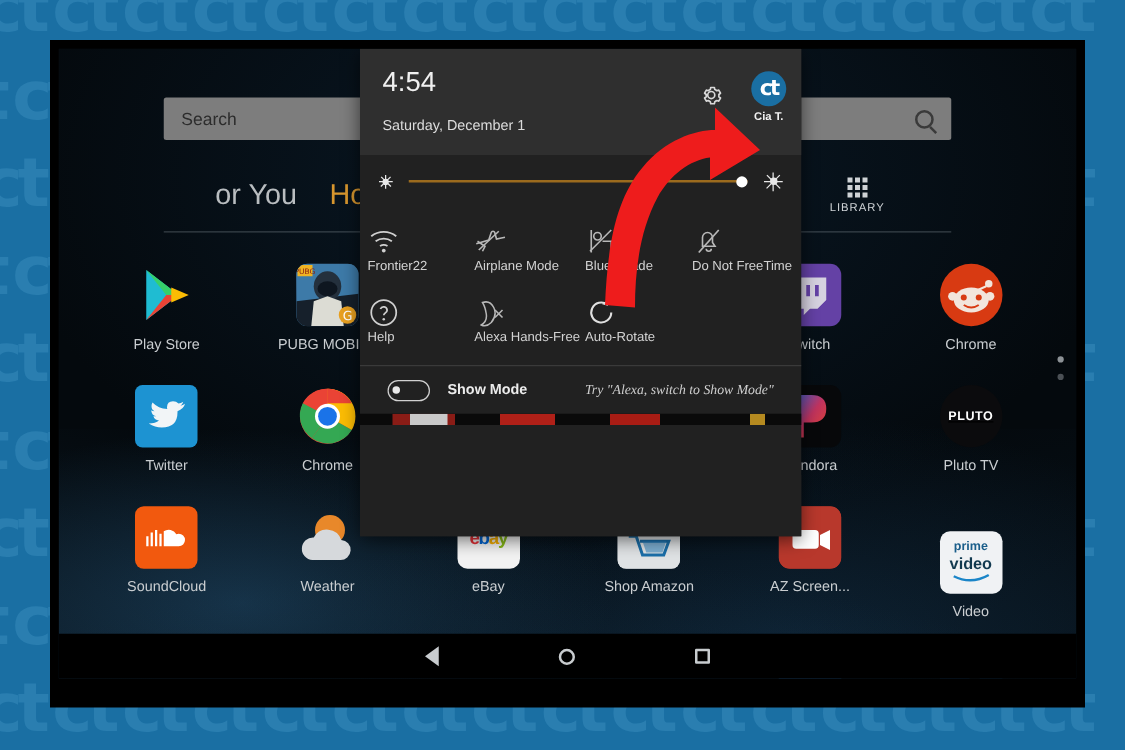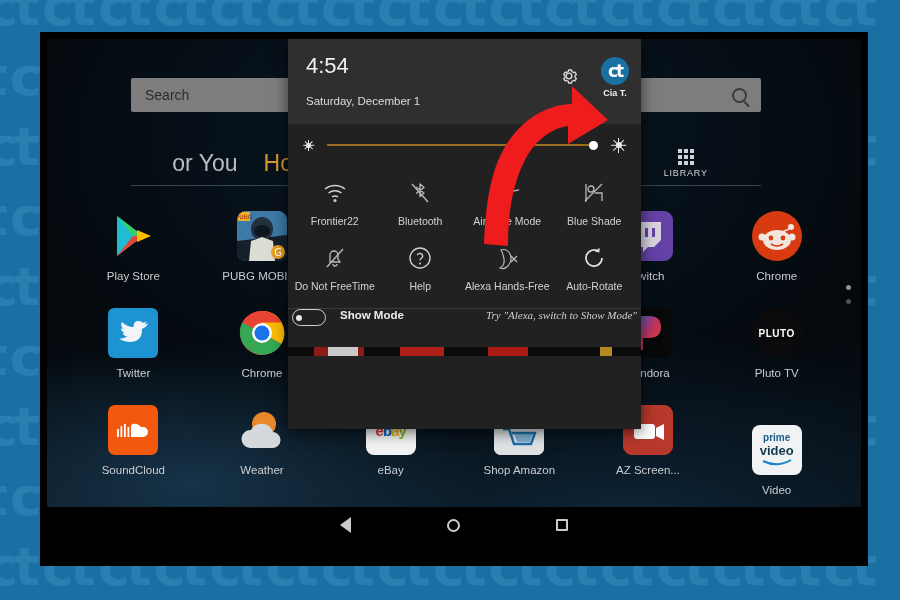--- a/index.html
+++ b/index.html
@@ -95,21 +95,21 @@
     background: #3a3a3a;
     transform: rotate(45deg);
   }
 
   
   #tabs {
     position: absolute;
     left: 0; top: 103px;
     width: 786px; height: 42px;
     display: flex;
-    align-items: center;
+    align-items: flex-start;
     justify-content: center;
     gap: 26px;
     padding: 0 12px;
   }
   .tab {
     color: #b9bdc0;
     font-size: 23px;
     font-weight: 300;
     white-space: nowrap;
   }
@@ -304,38 +304,38 @@
   }
 
   
   #qs-tiles {
     display: grid;
     grid-template-columns: repeat(4, 1fr);
     row-gap: 6px;
     padding: 8px 4px 10px 4px;
   }
   .tile {
-    display: flex; flex-direction: column; align-items: center; gap: 9px;
+    display: flex; flex-direction: column; gap: 1px;
     padding: 6px 2px;
   }
   .tile-icon {
     width: 26px; height: 26px;
     display: flex; align-items: center; justify-content: center;
     color: #cfcfcf;
   }
   .tile-label {
     font-size: 10.5px; color: #d2d2d2; white-space: nowrap; font-weight: 300;
   }
 
   
   #qs-divider { height: 1px; background: #3a3a3a; margin: 0 0 0 0; }
   #show-mode-row {
     height: 38px;
-    display: flex; 
-    padding: 0 4px;
+    display: flex; align-items: center;
+    padding: 0 22px;
   }
   #show-toggle {
     width: 34px; height: 17px;
     border: 1.5px solid #d0d0d0;
     border-radius: 9px;
     position: relative;
     flex: 0 0 auto;
   }
   #show-toggle::after {
     content: ""; position: absolute;
@@ -686,29 +686,20 @@
               <svg width="24" height="20" viewBox="0 0 24 20">
                 <path d="M2 6 a16 16 0 0 1 20 0" stroke="#cfcfcf" stroke-width="1.5" fill="none"></path>
                 <path d="M5.5 10 a11 11 0 0 1 13 0" stroke="#cfcfcf" stroke-width="1.5" fill="none"></path>
                 <path d="M9 13.8 a6 6 0 0 1 6 0" stroke="#cfcfcf" stroke-width="1.5" fill="none"></path>
                 <circle cx="12" cy="17.4" r="1.5" fill="#cfcfcf"></circle>
               </svg>
             </span>
             <span class="tile-label">Frontier22</span>
           </div>
 
-          <div class="tile">
-            <span class="tile-icon">
-              <svg width="22" height="24" viewBox="0 0 22 24">
-                <path d="M7 6 l8 6 -4 3.5 V3 l4 3.5 -8 6" stroke="#b8b8b8" stroke-width="1.4" fill="none" stroke-linejoin="round"></path>
-                <line x1="3" y1="3" x2="19" y2="21" stroke="#b8b8b8" stroke-width="1.4"></line>
-              </svg>
-            </span>
-            <span class="tile-label">Bluetooth</span>
-          </div>
 
           <div class="tile">
             <span class="tile-icon">
               <svg width="26" height="22" viewBox="0 0 26 22">
                 <path d="M2 13 l10 -3 l2 -6 a1.5 1.5 0 0 1 2.8 0 l1.4 5.2 l6.8 -1.4" stroke="#b8b8b8" stroke-width="1.3" fill="none"></path>
                 <path d="M3 11 l6 4 l-2 4" stroke="#b8b8b8" stroke-width="1.3" fill="none"></path>
                 <line x1="4" y1="18" x2="20" y2="3" stroke="#b8b8b8" stroke-width="1.3"></line>
               </svg>
             </span>
             <span class="tile-label">Airplane Mode</span>

